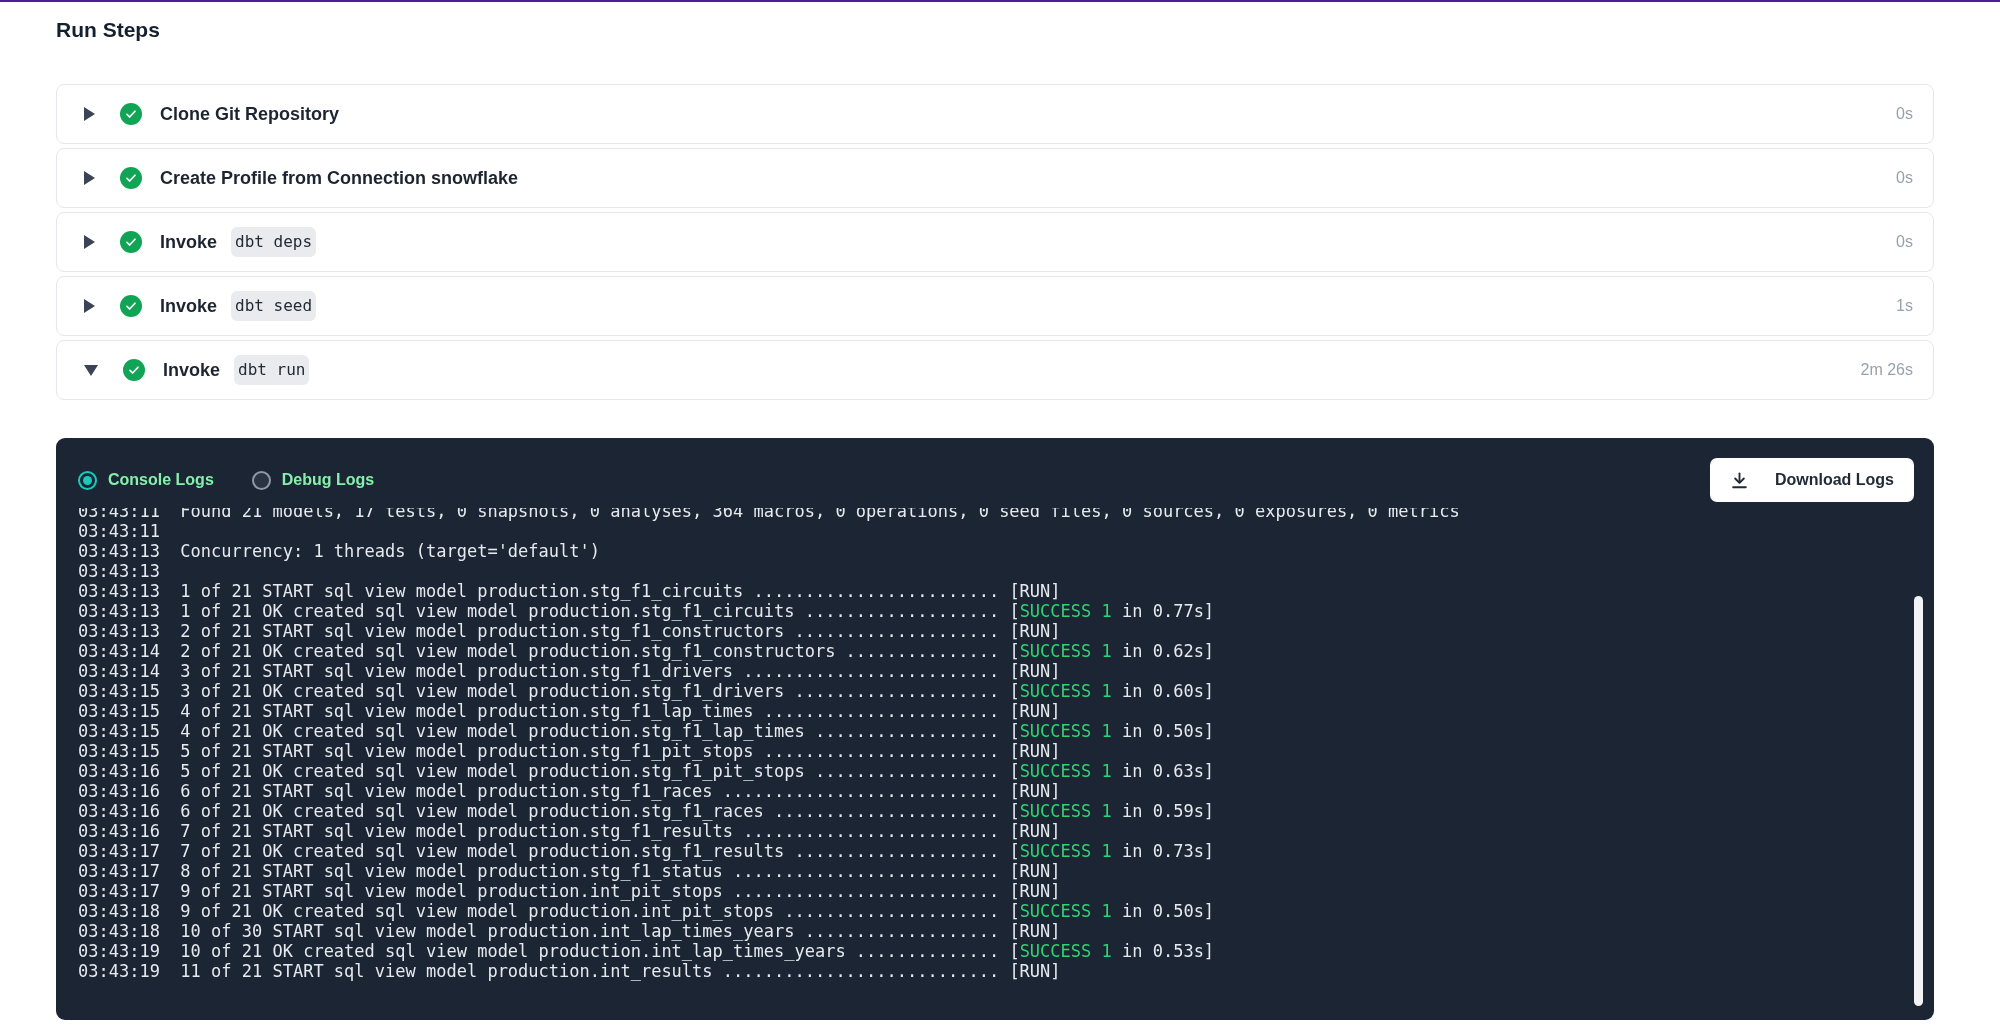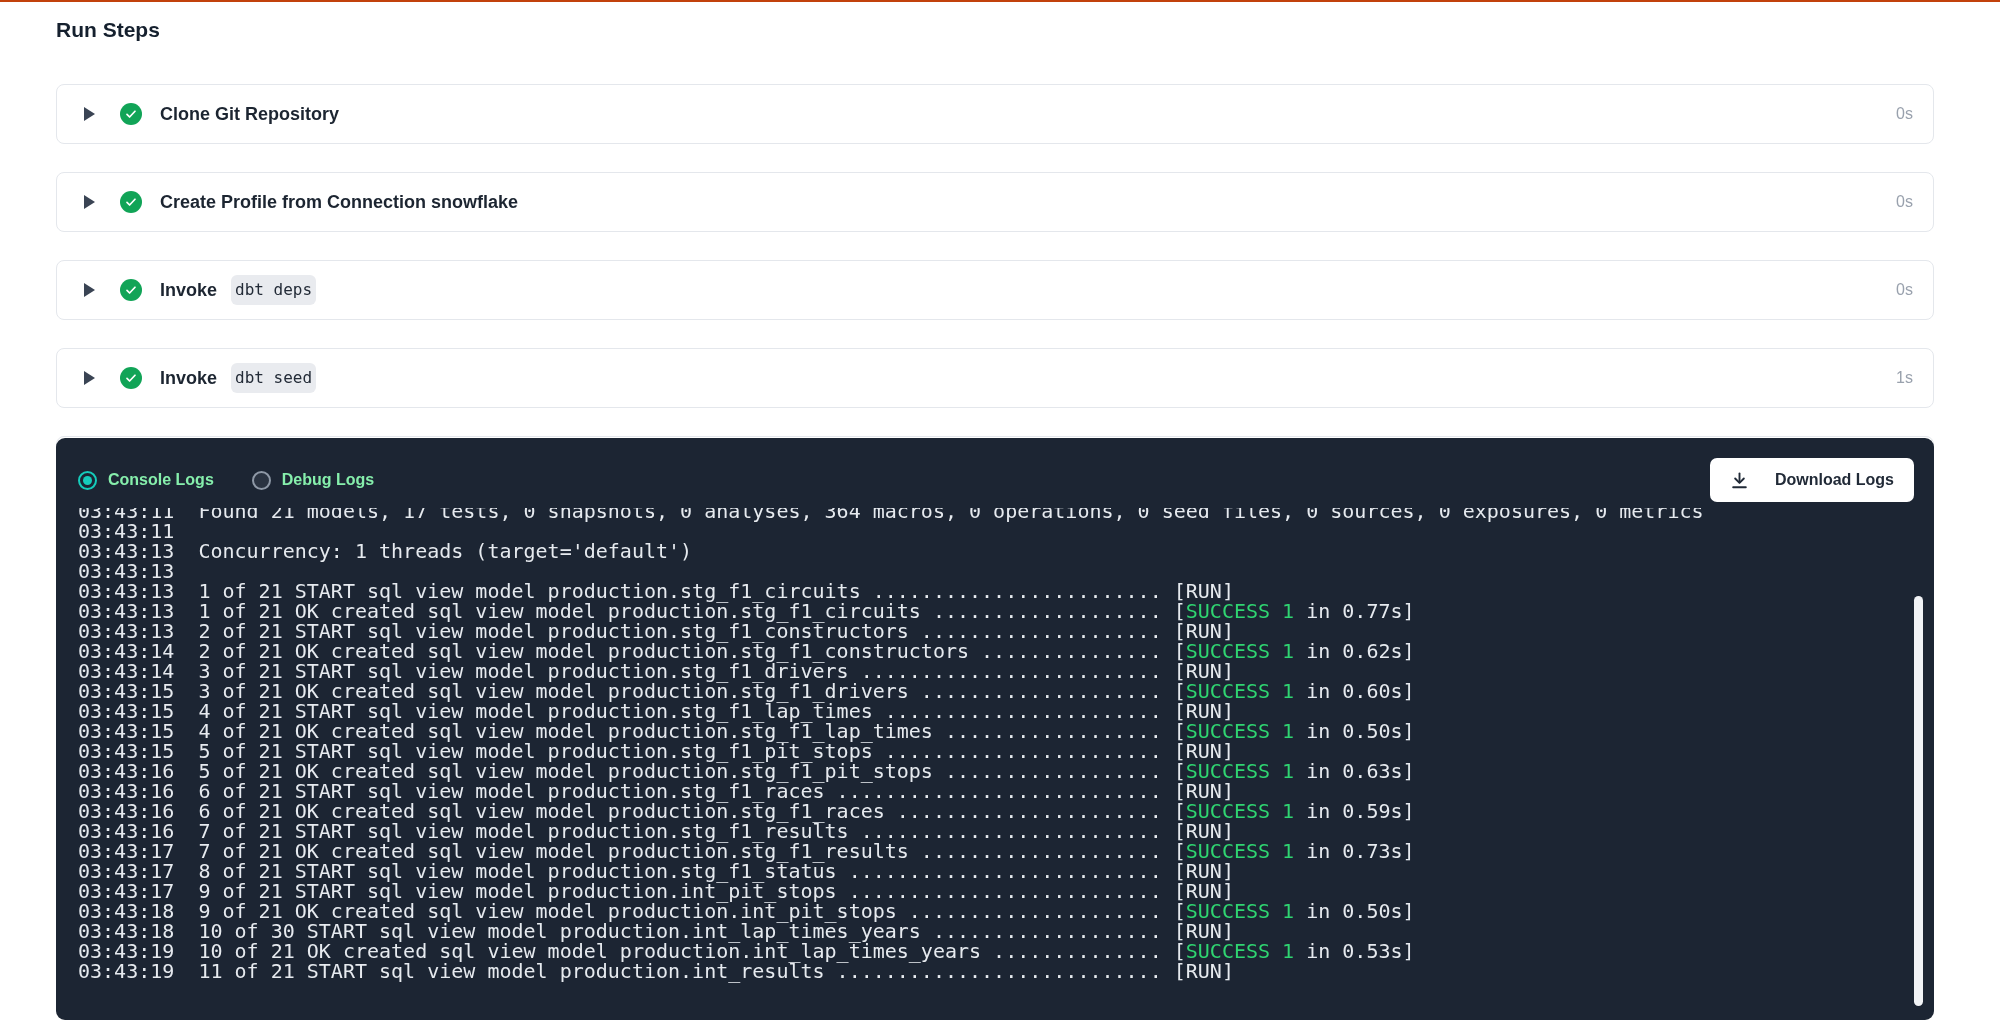--- a/index.html
+++ b/index.html
@@ -2,30 +2,30 @@
 <html><head>
 <meta charset="utf-8">
 <style>
   * { margin:0; padding:0; box-sizing:border-box; }
   html, body {
     width:2000px; height:1029px;
     background:#ffffff;
     font-family:"Liberation Sans", sans-serif;
     overflow:hidden;
   }
-  .page { position:relative; width:2000px; height:1029px; border-top:2px solid #c2410c; }
+  .page { position:relative; width:2000px; height:1029px; border-top:2px solid #4c1d95; }
 
   .page-title {
     position:absolute; left:56px; top:16px;
     font-size:21px; font-weight:700; color:#15202e;
   }
 
   .steps {
     position:absolute; left:56px; right:66px; top:82px;
-    display:flex; flex-direction:column; gap:28px;
+    display:flex; flex-direction:column; gap:4px;
   }
   .step-card {
     height:60px; background:#ffffff;
     border:1px solid #e4e7ec; border-radius:8px;
     display:flex; align-items:center;
     padding:0 20px 0 27px;
   }
   .chev { display:inline-block; margin-right:25px; flex:none; }
   .chev-right {
     width:0; height:0;
@@ -79,21 +79,21 @@
     font-family:"Liberation Sans", sans-serif;
     font-size:16px; font-weight:600; color:#212a37;
     cursor:pointer;
   }
   .dl-icon { display:flex; align-items:center; }
 
   .log-viewport {
     position:absolute; left:0; right:30px; top:70px; bottom:14px;
     overflow:hidden; padding-left:22px;
     font-family:"DejaVu Sans Mono", monospace;
-    font-size:20px; line-height:20px; color:#e6eaef;
+    font-size:17px; line-height:20px; color:#e6eaef;
   }
   .log-line { white-space:pre; height:20px; }
   .log-line.clip { margin-top:-7px; }
   .log-success { color:#2fd571; }
 
   .scroll-thumb {
     position:absolute; right:11px; top:158px;
     width:9px; height:410px; border-radius:5px;
     background:#f1f3f6;
   }

